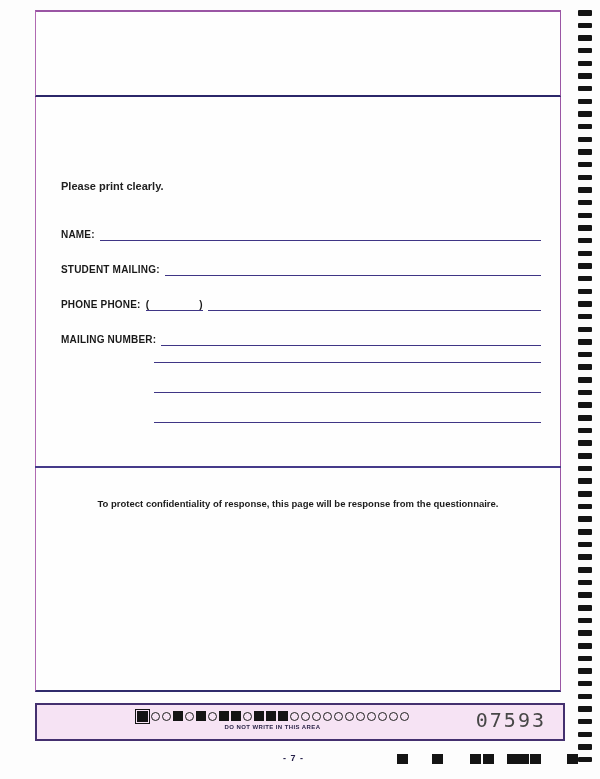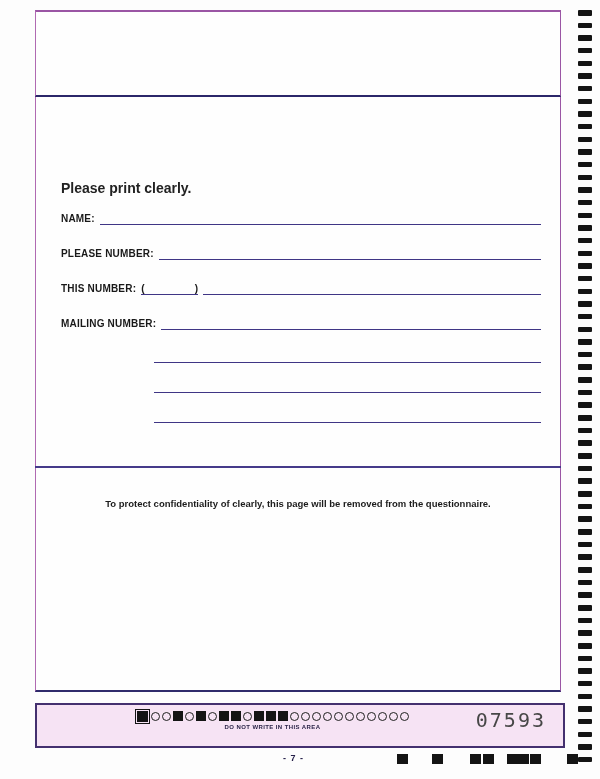--- a/index.html
+++ b/index.html
@@ -17,25 +17,25 @@
   .main-box{
     position:absolute;left:35px;top:97px;width:526px;height:595px;
     border-left:1.5px solid #b06ab2;border-right:1.5px solid #9a55a4;
     border-bottom:2.5px solid #2f2a6b;box-sizing:border-box;background:#fefefe;
   }
   .form-title{
     position:absolute;left:0;right:0;top:25px;text-align:center;
     font-size:11.5px;font-weight:bold;letter-spacing:0.2px;color:#161616;
   }
   .instruction{
-    position:absolute;left:25px;top:83px;font-size:14px;font-weight:bold;color:#222;
+    position:absolute;left:25px;top:83px;font-size:11px;font-weight:bold;color:#222;
   }
   .field-row{
     position:absolute;left:25px;width:480px;height:14px;
-    display:flex;align-items:flex-end;
+    display:flex;align-items:flex-end;margin-top:16px;
   }
   .flabel{
     font-size:10px;font-weight:bold;letter-spacing:0.2px;white-space:nowrap;
     padding-right:5px;color:#191919;line-height:12px;
   }
   .fline{
     flex:1;border-bottom:1.5px solid #3f3585;height:12px;
   }
   .paren-seg{
     width:57px;border-bottom:1.5px solid #3f3585;height:12px;
@@ -51,21 +51,21 @@
   .addr-line{position:absolute;left:0;width:387px;height:0;border-top:1.5px solid #3f3585;}
   .divider{
     position:absolute;left:-1px;right:-1px;top:369px;height:0;border-top:2px solid #453a8a;
   }
   .confidentiality{
     position:absolute;left:0;right:0;top:401px;text-align:center;
     font-size:9.5px;font-weight:bold;color:#1c1c1c;
   }
   
   .omr-bar{
-    position:absolute;left:35px;top:703px;width:530px;height:45px;
+    position:absolute;left:35px;top:703px;width:530px;height:38px;
     background:#f6e3f4;border:2px solid #44306f;box-sizing:border-box;
   }
   .marks-wrap{position:absolute;left:99px;top:5px;}
   .marks-row{display:flex;align-items:center;gap:2px;height:12px;}
   .mark-square{width:10px;height:10px;background:#141414;}
   .mark-start{
     width:9px;height:9px;background:#141414;
     border:1px solid #141414;outline:1px solid #141414;outline-offset:1px;
     margin-right:1px;margin-left:1px;
   }
@@ -101,47 +101,47 @@
 
   <div class="main-box">
     <div class="instruction">Please print clearly.</div>
 
     <div class="field-row row-name">
       <span class="flabel">NAME:</span>
       <span class="fline"></span>
     </div>
 
     <div class="field-row row-student">
-      <span class="flabel">PLEASE NUMBER:</span>
+      <span class="flabel">STUDENT MAILING:</span>
       <span class="fline"></span>
     </div>
 
     <div class="field-row row-phone">
-      <span class="flabel">THIS NUMBER:</span>
+      <span class="flabel">PHONE PHONE:</span>
       <span class="paren-seg">
           <span>(</span>
           <span>)</span>
         </span>
       <span class="fline after-paren"></span>
     </div>
 
     <div class="field-row row-mailing">
       <span class="flabel">MAILING NUMBER:</span>
       <span class="fline"></span>
     </div>
 
     <div class="addr-lines" id="addr-lines">
         <div class="addr-line" style="top: 0px;"></div>
         <div class="addr-line" style="top: 30px;"></div>
         <div class="addr-line" style="top: 60px;"></div>
       </div>
 
     <div class="divider"></div>
 
-    <div class="confidentiality">To protect confidentiality of clearly, this page will be removed from the questionnaire.</div>
+    <div class="confidentiality">To protect confidentiality of response, this page will be response from the questionnaire.</div>
   </div>
 
   <div class="omr-bar">
     <div class="marks-wrap">
       <div class="marks-row" id="marks-row">
           <div class="mark-start"></div>
           <div class="mark-circle"></div>
           <div class="mark-circle"></div>
           <div class="mark-square"></div>
           <div class="mark-circle"></div>

